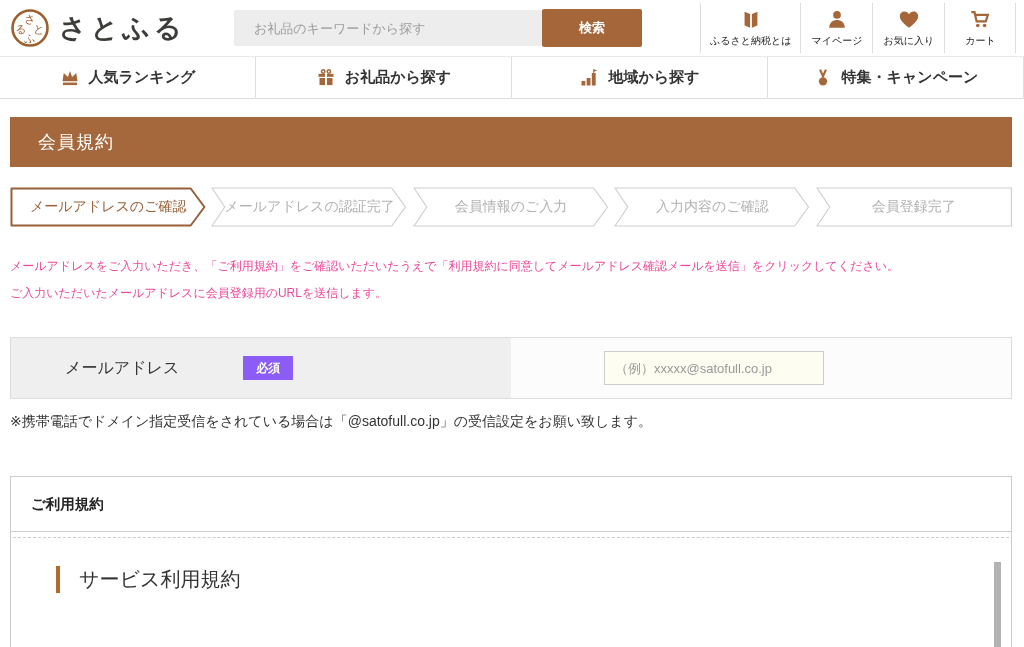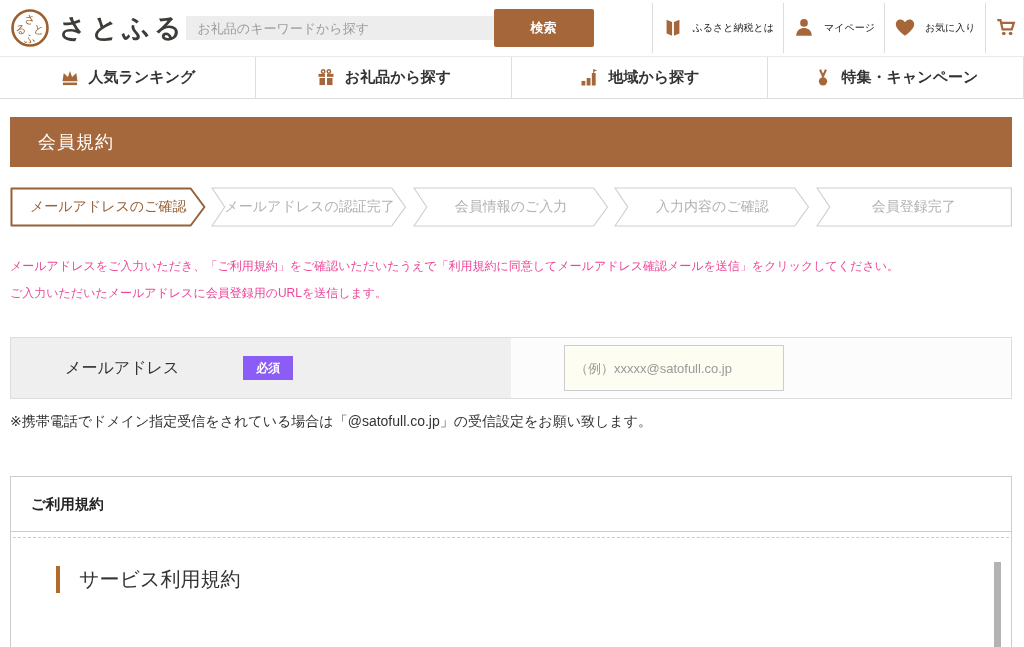--- a/index.html
+++ b/index.html
@@ -4,25 +4,25 @@
 <style>
   * { box-sizing: border-box; margin: 0; padding: 0; }
   html, body { width: 1024px; height: 647px; overflow: hidden; background: #fff; }
   body { font-family: "Liberation Sans", "DejaVu Sans", sans-serif; color: #333; }
 
   
   .header { height: 57px; display: flex; align-items: center; padding-left: 10px; border-bottom: 1px solid #e9e9e9; }
   .logo { display: flex; align-items: center; gap: 9px; width: 224px; cursor: pointer; }
   .logo-text { font-size: 27px; font-weight: bold; color: #3c3c38; letter-spacing: 4px; white-space: nowrap; }
   .searchbar { display: flex; align-items: center; }
-  .search-input { width: 308px; height: 24px; background: #ededed; border: none; padding: 0 12px; font-size: 13px; color: #555; outline: none; }
+  .search-input { width: 308px; height: 36px; background: #ededed; border: none; padding: 0 20px; font-size: 13px; color: #555; outline: none; }
   .search-input::placeholder { color: #9c9c9c; }
   .search-btn { width: 100px; height: 38px; background: #a5673a; color: #fff; border: none; border-radius: 2px; font-size: 13px; font-weight: bold; cursor: pointer; }
   .quick-links { display: flex; margin-left: 58px; height: 50px; }
-  .quick-link { display: flex; flex-direction: row; align-items: center; justify-content: center; gap: 9px; padding: 0 9px; min-width: 72px; border-left: 1px solid #ddd; cursor: pointer; }
+  .quick-link { display: flex; flex-direction: column; align-items: center; justify-content: center; gap: 3px; padding: 0 9px; min-width: 72px; border-left: 1px solid #ddd; cursor: pointer; }
   .quick-link:last-child { border-right: 1px solid #ddd; }
   .quick-link .ql-label { font-size: 10px; color: #222; white-space: nowrap; }
 
   
   .mainnav { height: 42px; display: flex; border-bottom: 1px solid #ddd; }
   .nav-item { flex: 1; display: flex; align-items: center; justify-content: center; gap: 9px; border-right: 1px solid #ddd; font-size: 15px; font-weight: bold; color: #333; cursor: pointer; white-space: nowrap; }
 
   
   .content { padding: 0 12px 0 10px; }
   .page-banner { margin-top: 18px; height: 50px; background: #a5683c; color: #fff; font-size: 18px; display: flex; align-items: center; padding-left: 28px; letter-spacing: 1px; }
@@ -37,21 +37,21 @@
 
   
   .intro { margin-top: 26px; font-size: 12px; line-height: 27px; color: #ec4899; }
 
   
   .form-row { margin-top: 30px; display: flex; border: 1px solid #ddd; height: 62px; }
   .form-label-cell { width: 500px; background: #efefef; display: flex; align-items: center; padding-left: 18px; }
   .form-label { font-size: 16px; color: #333; margin-left: 36px; }
   .required-badge { margin-left: 64px; background: #8b5cf6; color: #fff; font-size: 12px; font-weight: bold; padding: 6px 13px; line-height: 1; }
   .form-input-cell { flex: 1; background: #fcfcfc; display: flex; align-items: center; padding-left: 53px; }
-  .email-input { width: 220px; height: 46px; background: #fdfdf2; border: 1px solid #ccc; padding: 0 10px; font-size: 13px; color: #555; outline: none; }
+  .email-input { width: 220px; height: 34px; background: #fdfdf2; border: 1px solid #ccc; padding: 0 10px; font-size: 13px; color: #555; outline: none; margin-left: 40px; }
   .email-input::placeholder { color: #999; }
 
   
   .notes { margin-top: 12px; font-size: 14px; line-height: 21px; color: #333; }
 
   
   .terms-box { margin-top: 44px; border: 1px solid #ccc; height: 300px; position: relative; }
   .terms-header { padding: 18px 0 17px 20px; font-size: 14.5px; font-weight: bold; color: #222; border-bottom: 1px solid #ccc; }
   .terms-dashed { border-top: 1px dashed #ccc; margin: 5px 2px 0 2px; }
   .terms-content { padding: 28px 0 0 45px; }

